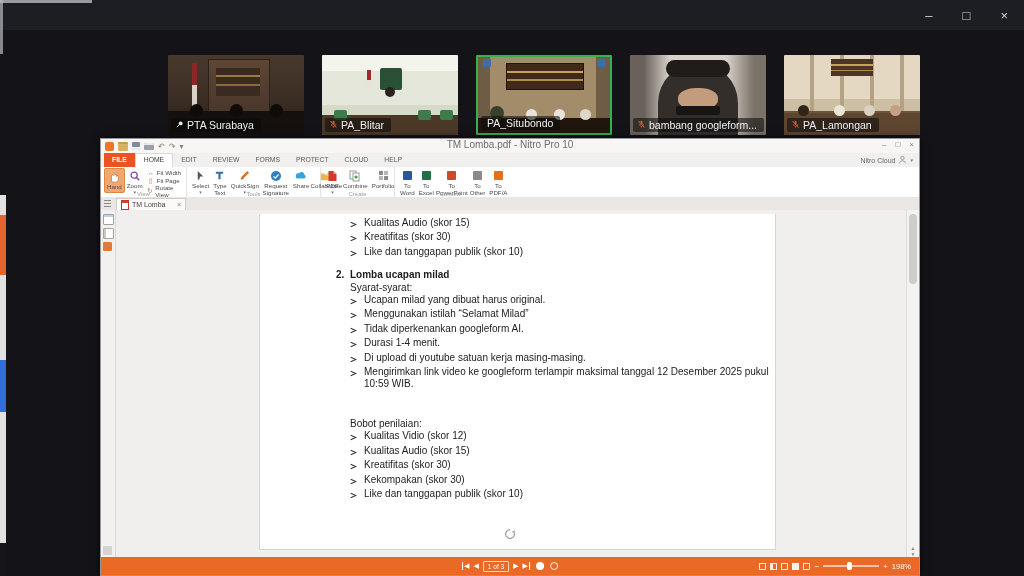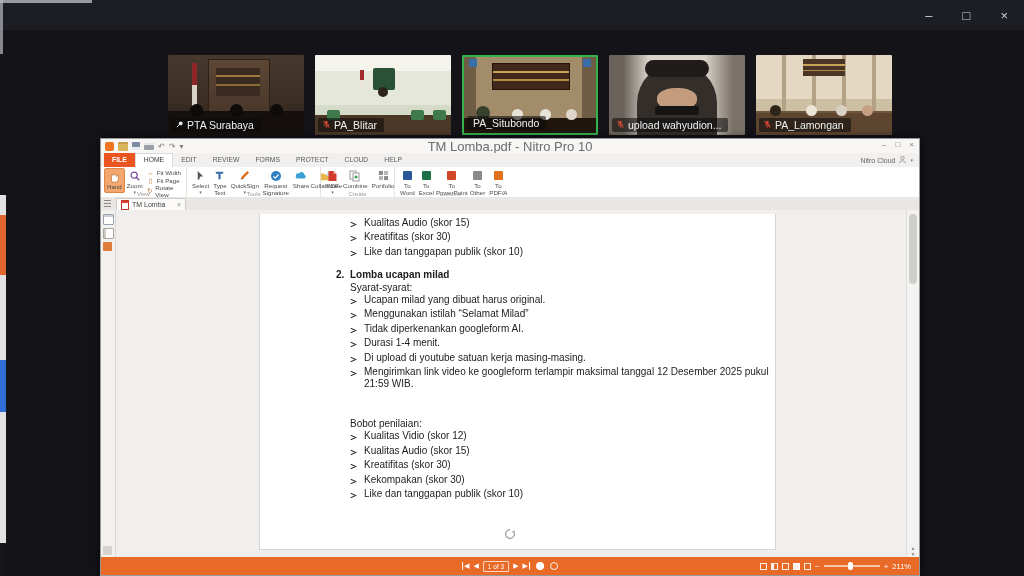--- a/index.html
+++ b/index.html
@@ -11,21 +11,21 @@
   .corner-sliver-top{position:absolute;left:0;top:0;width:92px;height:3px;background:#b9b9c0;opacity:.8;}
   .corner-sliver-left{position:absolute;left:0;top:0;width:3px;height:54px;background:#b9b9c0;opacity:.7;}
   .win-controls{position:absolute;right:16px;top:8px;display:flex;gap:30px;color:#cfcfd6;font-size:13px;line-height:15px;}
   .win-controls span{cursor:default;}
 
   
   .edge-col{position:absolute;left:0;top:195px;width:6px;height:381px;background:#e2e2e2;}
   .edge-col .seg{position:absolute;left:0;width:6px;}
 
   
-  .tiles{position:absolute;left:168px;top:55px;display:flex;gap:11px;}
+  .tiles{position:absolute;left:168px;top:55px;display:flex;gap:18px;}
   .tile{position:relative;width:136px;height:80px;overflow:hidden;background:#23211f;border-radius:1px;flex:none;}
   .tile.active{border:2px solid #35b24e;width:132px;height:76px;}
   .tile .s{position:absolute;}
   .lbl{position:absolute;left:3px;bottom:3px;display:flex;align-items:center;gap:3px;
     background:rgba(12,12,12,.58);border-radius:2px;padding:1px 7px 1px 4px;color:#f1f1f1;font-size:10.5px;white-space:nowrap;}
   
   .t1{background:linear-gradient(180deg,#47392d 0%,#3a2d23 60%,#1d1712 100%);}
   .t1 .panel{left:40px;top:4px;width:60px;height:56px;background:linear-gradient(180deg,#5d4634,#48362a);border:1px solid #2c2118;}
   .t1 .plaque{left:48px;top:13px;width:44px;height:28px;background:linear-gradient(180deg,#3a2a1f 0 7px,#9c7a3f 7px 9px,#3a2a1f 9px 16px,#8a6c38 16px 18px,#3a2a1f 18px);}
   .t1 .flag{left:24px;top:8px;width:5px;height:44px;background:linear-gradient(180deg,#8d2626 50%,#d8d2c8 50%);}
@@ -61,21 +61,21 @@
   .nitro{position:absolute;left:100px;top:138px;width:820px;height:438px;background:#f7f6f4;
     border:1px solid #98989a;box-sizing:border-box;box-shadow:0 0 8px rgba(0,0,0,.6);}
   .nt-title{position:absolute;left:0;top:0;right:0;height:14px;background:#f7f6f5;border-bottom:1px solid #eceae7;}
   .qat{position:absolute;left:4px;top:2px;display:flex;gap:4px;align-items:center;height:10px;}
   .qat .q{display:inline-block;}
   .q-logo{width:9px;height:9px;background:#ee7623;border-radius:2px;}
   .q-open{width:10px;height:7px;background:#d9b45f;border-radius:1px;border-top:2px solid #c49d47;}
   .q-save{width:8px;height:8px;background:#7e8aa0;border-radius:1px;box-shadow:inset 0 -3px 0 #e8ecf2;}
   .q-print{width:10px;height:7px;background:#9aa0a6;border-radius:1px;box-shadow:inset 0 2px 0 #e6e8ea;}
   .q-glyph{font-size:8px;color:#8a7f76;line-height:9px;}
-  .nt-title .title-text{position:absolute;left:50%;top:0;transform:translateX(-50%);font-size:13px;color:#6d6d6d;white-space:nowrap;}
+  .nt-title .title-text{position:absolute;left:50%;top:0;transform:translateX(-50%);font-size:10px;color:#6d6d6d;white-space:nowrap;}
   .nt-ctrl{position:absolute;right:5px;top:1px;display:flex;gap:9px;font-size:8px;color:#777;}
   .nt-tabsrow{position:absolute;left:0;top:14px;right:0;height:14px;background:#f2f0ee;border-bottom:1px solid #e4e1de;}
   .rtabs{position:absolute;left:3px;top:0;height:14px;display:flex;font-size:6.8px;color:#5a5a5a;}
   .rtabs span{padding:0 8px;line-height:14px;cursor:default;}
   .rtab-file{background:#ea5420;color:#fff;font-weight:bold;}
   .rtab-active{background:#fff;color:#3a3a3a;border:1px solid #dcd9d6;border-bottom:none;line-height:12px !important;}
   .account{position:absolute;right:6px;top:0;height:14px;display:flex;align-items:center;gap:3px;font-size:7px;color:#666;}
   .nt-ribbon{position:absolute;left:0;top:28px;right:0;height:30px;background:#fff;border-bottom:1px solid #dcd9d6;display:flex;}
   .rgroup{position:relative;border-right:1px solid #e6e3e0;display:flex;align-items:flex-start;padding:1px 3px 7px 3px;box-sizing:border-box;}
   .rgroup .glabel{position:absolute;bottom:0px;left:0;right:0;text-align:center;font-size:6px;color:#9a9a9a;}
@@ -208,21 +208,21 @@
       <div class="s phone"></div>
       <div class="s face"></div>
       <div class="s glass"></div>
       <div class="lbl">
         <span><svg width="9" height="9" viewBox="0 0 12 12">
               <rect x="4.6" y="1" width="2.8" height="5.4" rx="1.4" fill="#e04a34"></rect>
               <path d="M3 5.4a3 3 0 0 0 6 0" fill="none" stroke="#e04a34"></path>
               <line x1="6" y1="8.4" x2="6" y2="10.4" stroke="#e04a34"></line>
               <line x1="2" y1="1.5" x2="10" y2="10" stroke="#e04a34" stroke-width="1.4"></line>
             </svg></span>
-        <span>upload wahyudion...</span>
+        <span>bambang googleform...</span>
       </div>
     </div>
 
     <div class="tile t5">
       <div class="s pillars"></div>
       <div class="s sign"></div>
       <div class="s desk"></div>
       <div class="s p" style="left:14px;background:#2e2519;"></div>
       <div class="s p" style="left:50px;background:#ece5d6;"></div>
       <div class="s p" style="left:80px;background:#d9d1c2;"></div>
@@ -513,21 +513,21 @@
             <li class="bl">
                 <span class="ar"><svg width="7" height="7" viewBox="0 0 10 10">
                     <path d="M1 1.8L8.4 5 1 8.2" fill="none" stroke="#333" stroke-width="1.5"></path>
                   </svg></span>
                 <span class="bt">Di upload di youtube satuan kerja masing-masing.</span>
               </li>
             <li class="bl">
                 <span class="ar"><svg width="7" height="7" viewBox="0 0 10 10">
                     <path d="M1 1.8L8.4 5 1 8.2" fill="none" stroke="#333" stroke-width="1.5"></path>
                   </svg></span>
-                <span class="bt">Mengirimkan link video ke googleform terlampir maksimal tanggal 12 Desember 2025 pukul 21:59 WIB.</span>
+                <span class="bt">Mengirimkan link video ke googleform terlampir maksimal tanggal 12 Desember 2025 pukul 10:59 WIB.</span>
               </li>
           </ul>
 
           <div class="plain gap11">Bobot penilaian:</div>
           <ul class="bl-list">
             <li class="bl">
                 <span class="ar"><svg width="7" height="7" viewBox="0 0 10 10">
                     <path d="M1 1.8L8.4 5 1 8.2" fill="none" stroke="#333" stroke-width="1.5"></path>
                   </svg></span>
                 <span class="bt">Kualitas Vidio (skor 12)</span>
@@ -594,17 +594,17 @@
         <span class="vic-sq split"></span>
         <span class="vic-sq"></span>
         <span class="vic-sq f"></span>
         <span class="vic-sq"></span>
         <span>−</span>
         <span class="slider">
           <span class="track"></span>
           <span class="thumb"></span>
         </span>
         <span>+</span>
-        <span class="pct">211%</span>
+        <span class="pct">198%</span>
       </div>
     </div>
   </div>
 </div>
 
 </body></html>

